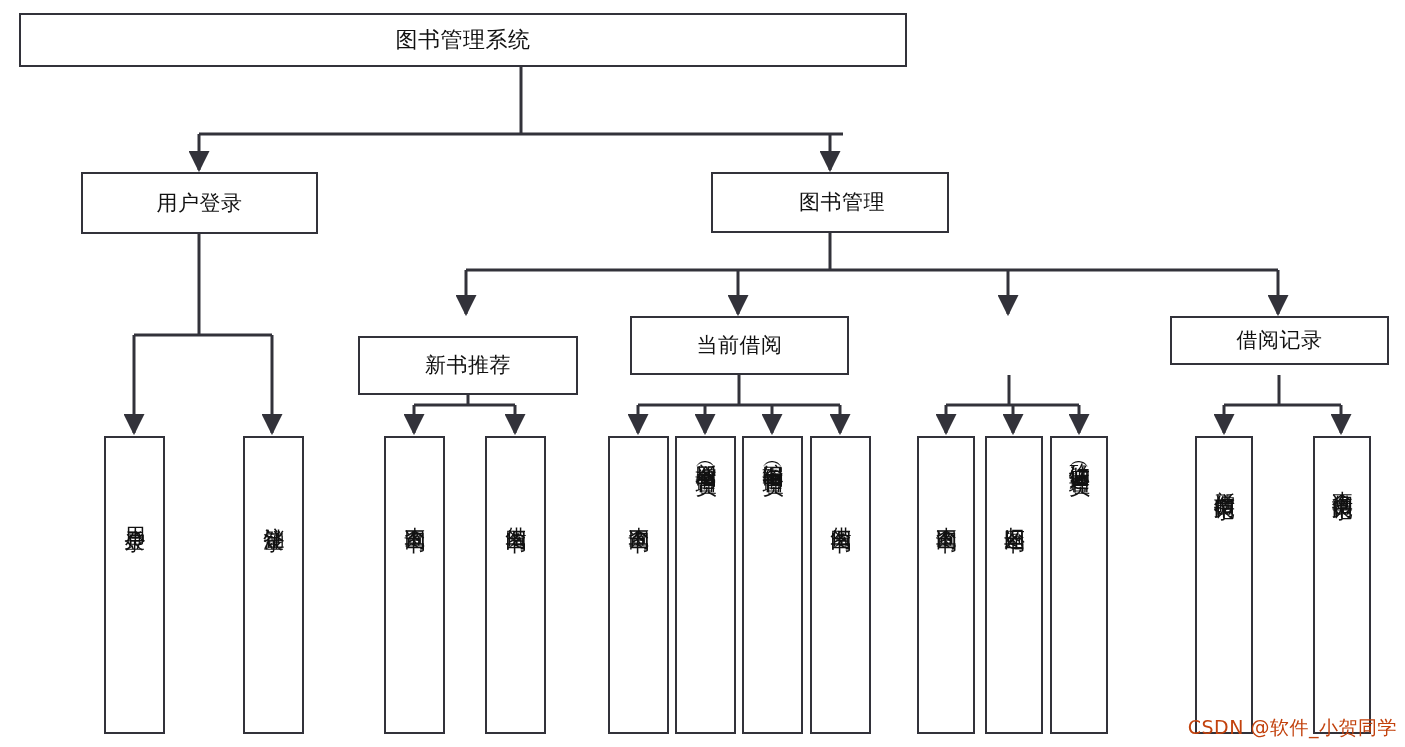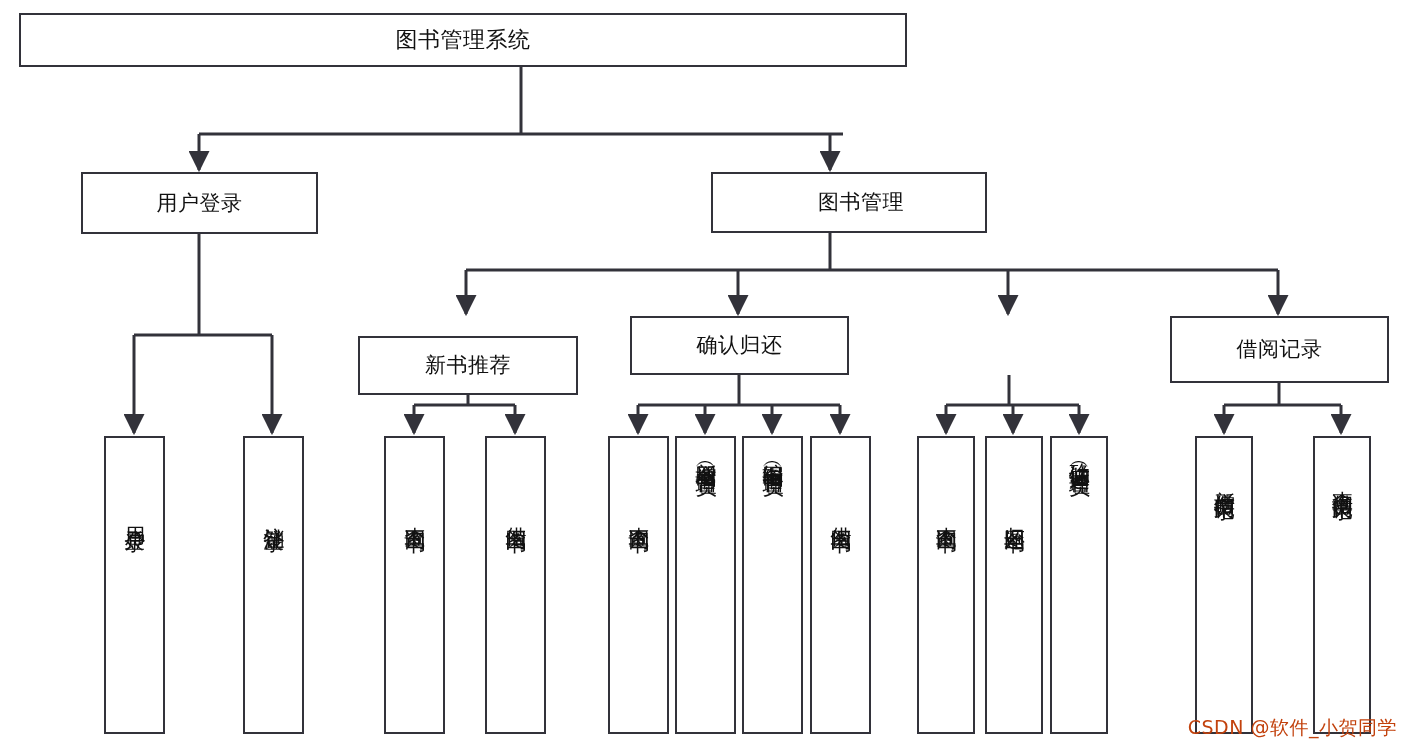--- a/index.html
+++ b/index.html
@@ -126,31 +126,31 @@
     </g>
   </svg>
 
   <div class="node horiz root" style="left:19px; top:13px; width:888px; height:54px;">
     <span class="label">图书管理系统</span>
   </div>
 
   <div class="node horiz" style="left:81px; top:172px; width:237px; height:62px;">
     <span class="label">用户登录</span>
   </div>
-  <div class="node horiz" style="left:711px; top:172px; width:276px; height:61px;padding-left:24px;">
+  <div class="node horiz" style="left:711px; top:172px; width:238px; height:61px;padding-left:24px;">
     <span class="label">图书管理</span>
   </div>
 
   <div class="node horiz" style="left:358px; top:336px; width:220px; height:59px;">
     <span class="label">新书推荐</span>
   </div>
   <div class="node horiz" style="left:630px; top:316px; width:219px; height:59px;">
-    <span class="label">确认归还</span>
+    <span class="label">当前借阅</span>
   </div>
-  <div class="node horiz" style="left:1170px; top:316px; width:219px; height:67px;">
+  <div class="node horiz" style="left:1170px; top:316px; width:219px; height:49px;">
     <span class="label">借阅记录</span>
   </div>
 
   <div class="node vert" style="left:104px; top:436px; width:61px; height:298px; padding-top:72px;">
     <span class="label">用户登录</span>
   </div>
   <div class="node vert" style="left:243px; top:436px; width:61px; height:298px; padding-top:72px;">
     <span class="label">注销登录</span>
   </div>
 

